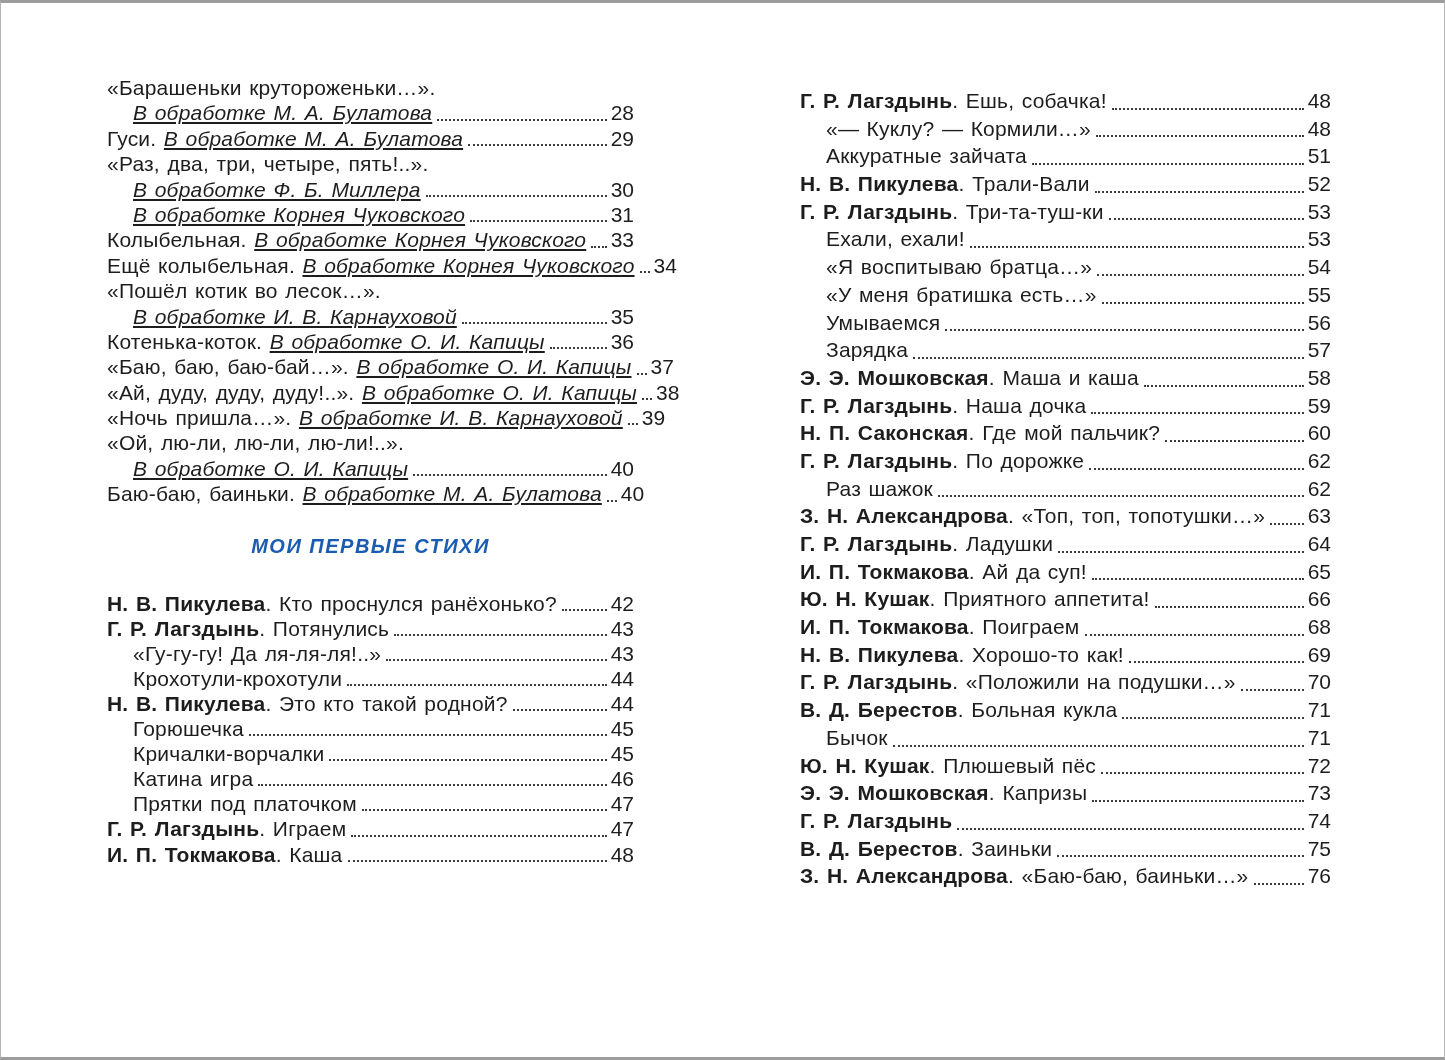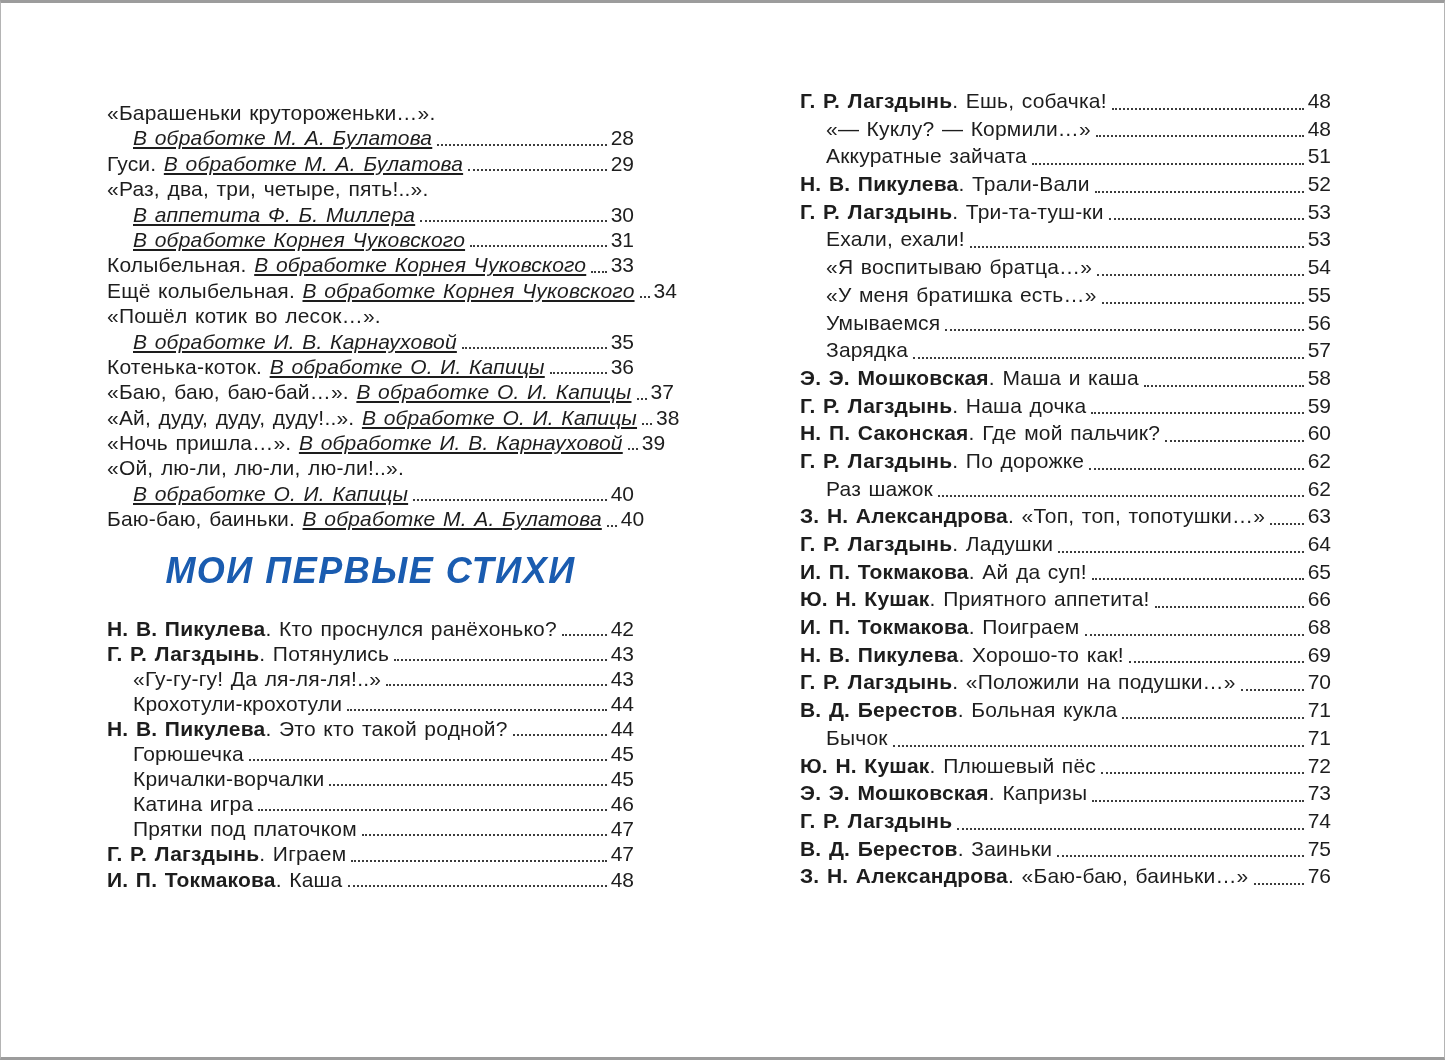--- a/index.html
+++ b/index.html
@@ -11,21 +11,21 @@
   }
   .page-frame{
     position:absolute;inset:0;box-sizing:border-box;
     border-top:3px solid #9c9c9c;
     border-bottom:3px solid #9c9c9c;
     border-left:1px solid #b4b4b4;
     border-right:1px solid #b4b4b4;
     pointer-events:none;
   }
   .toc-col{position:absolute;font-size:21px;}
-  #col-left{left:107px;top:100px;width:527px;}
+  #col-left{left:107px;top:75px;width:527px;}
   #col-right{left:800px;top:87px;width:531px;}
   .row{
     display:flex;align-items:baseline;
     height:25.4px;line-height:25.4px;
   }
   #left-bottom-entries .row{height:25.1px;line-height:25.1px;}
   #col-right .row{height:27.7px;line-height:27.7px;}
   .row.indent{padding-left:26px;}
   .seg{white-space:pre;word-spacing:1.5px;letter-spacing:0.2px;}
   .seg-bold{font-weight:700;}
@@ -33,21 +33,21 @@
   .dots{
     flex:1 1 auto;min-width:10px;
     border-bottom:2px dotted #3c3c3c;
     align-self:flex-end;
     margin:0 4px 5px 5px;
   }
   .pg{white-space:pre;text-align:center;}
   #section-heading{
     margin:17px 0 23px 0;height:44px;line-height:44px;
     text-align:center;
-    font-style:italic;font-weight:700;font-size:36px;
+    font-style:italic;font-weight:700;font-size:20px;
     letter-spacing:1.5px;
   }
 </style>
 </head>
 <body style="color: rgb(29, 29, 29);">
 
 <div class="page-frame"></div>
 
 <div class="toc-col" id="col-left">
   <div id="left-top-entries">
@@ -62,21 +62,21 @@
       <div class="row">
         <span class="seg seg-regular">Гуси. </span>
         <span class="seg seg-italic">В обработке М. А. Булатова</span>
         <span class="dots"></span>
         <span class="pg">29</span>
       </div>
       <div class="row">
         <span class="seg seg-regular">«Раз, два, три, четыре, пять!..».</span>
       </div>
       <div class="row indent">
-        <span class="seg seg-italic">В аппетита Ф. Б. Миллера</span>
+        <span class="seg seg-italic">В обработке Ф. Б. Миллера</span>
         <span class="dots"></span>
         <span class="pg">30</span>
       </div>
       <div class="row indent">
         <span class="seg seg-italic">В обработке Корнея Чуковского</span>
         <span class="dots"></span>
         <span class="pg">31</span>
       </div>
       <div class="row">
         <span class="seg seg-regular">Колыбельная. </span>

